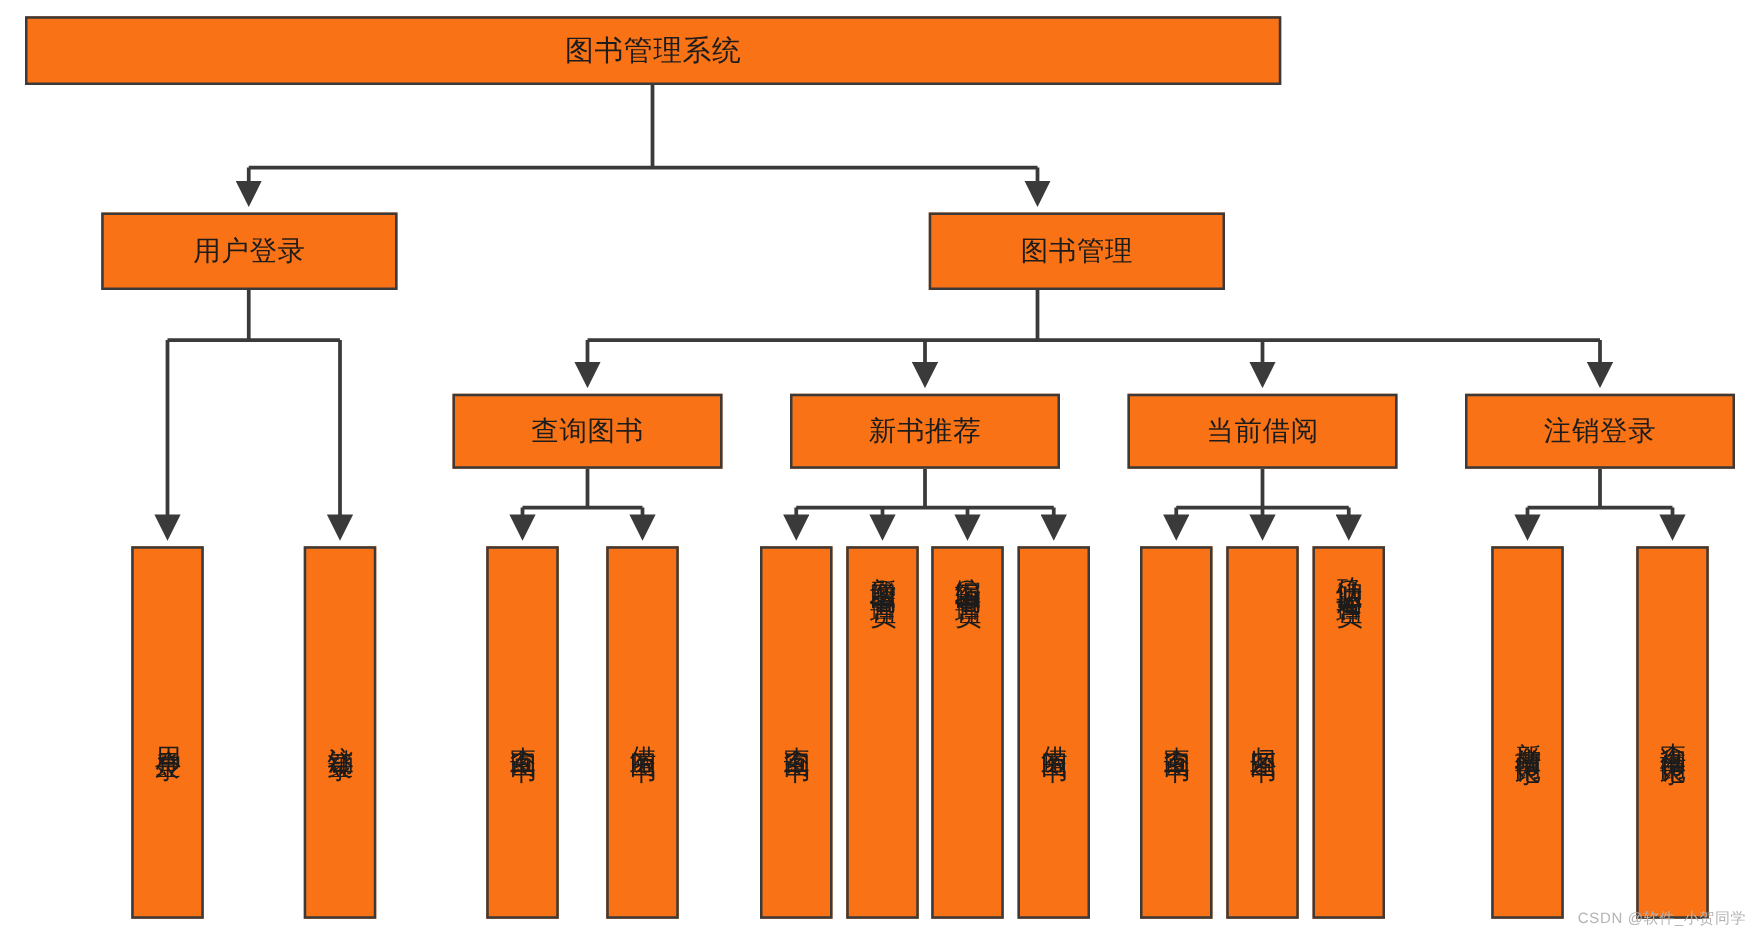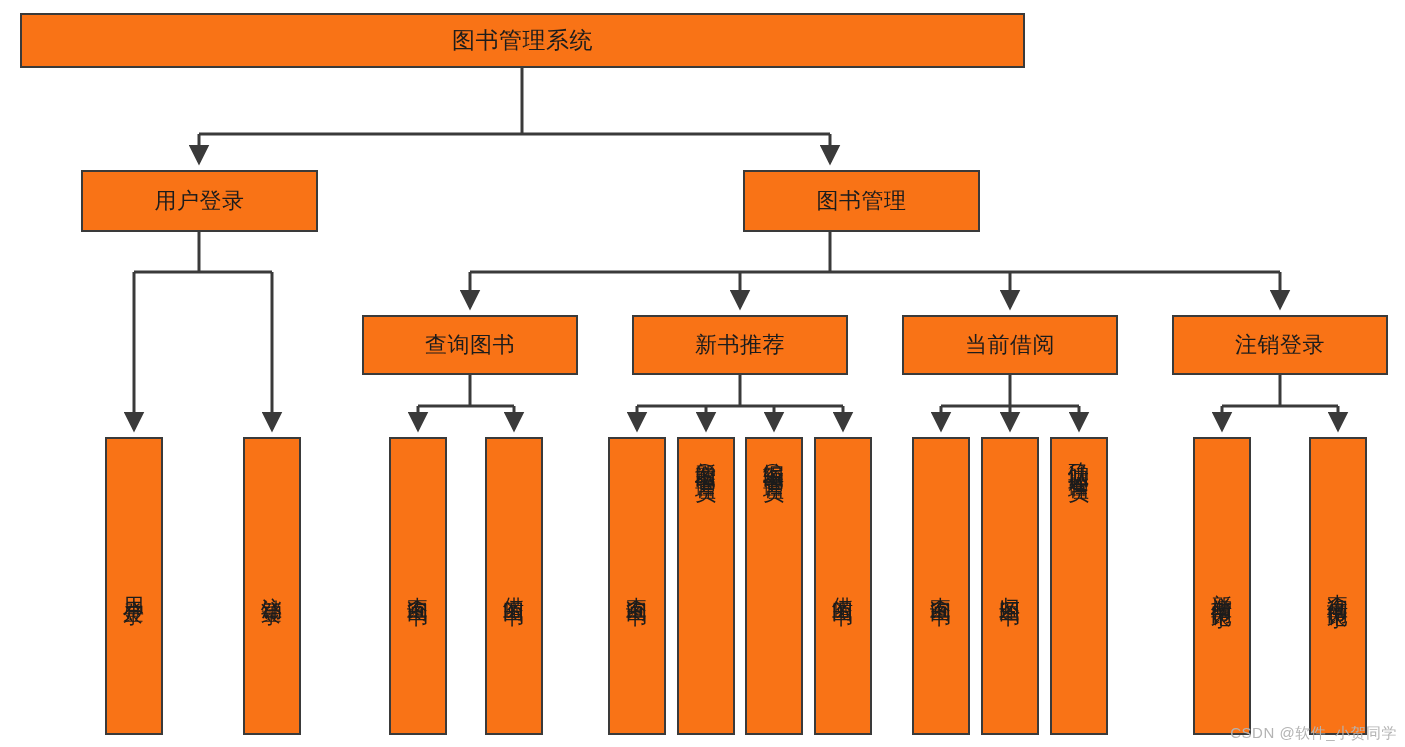--- a/index.html
+++ b/index.html
@@ -62,21 +62,21 @@
     margin: 0 auto;
   }
   .node.vertical.centered {
     align-items: center;
     padding-top: 0;
   }
   #watermark {
     position: absolute;
     right: 8px;
     bottom: 4px;
-    font-size: 15px;
+    font-size: 12px;
     color: #b4b4b4;
     letter-spacing: 0.5px;
     white-space: nowrap;
   }
 </style>
 </head>
 <body>
 
 <div id="diagram-root">
 

